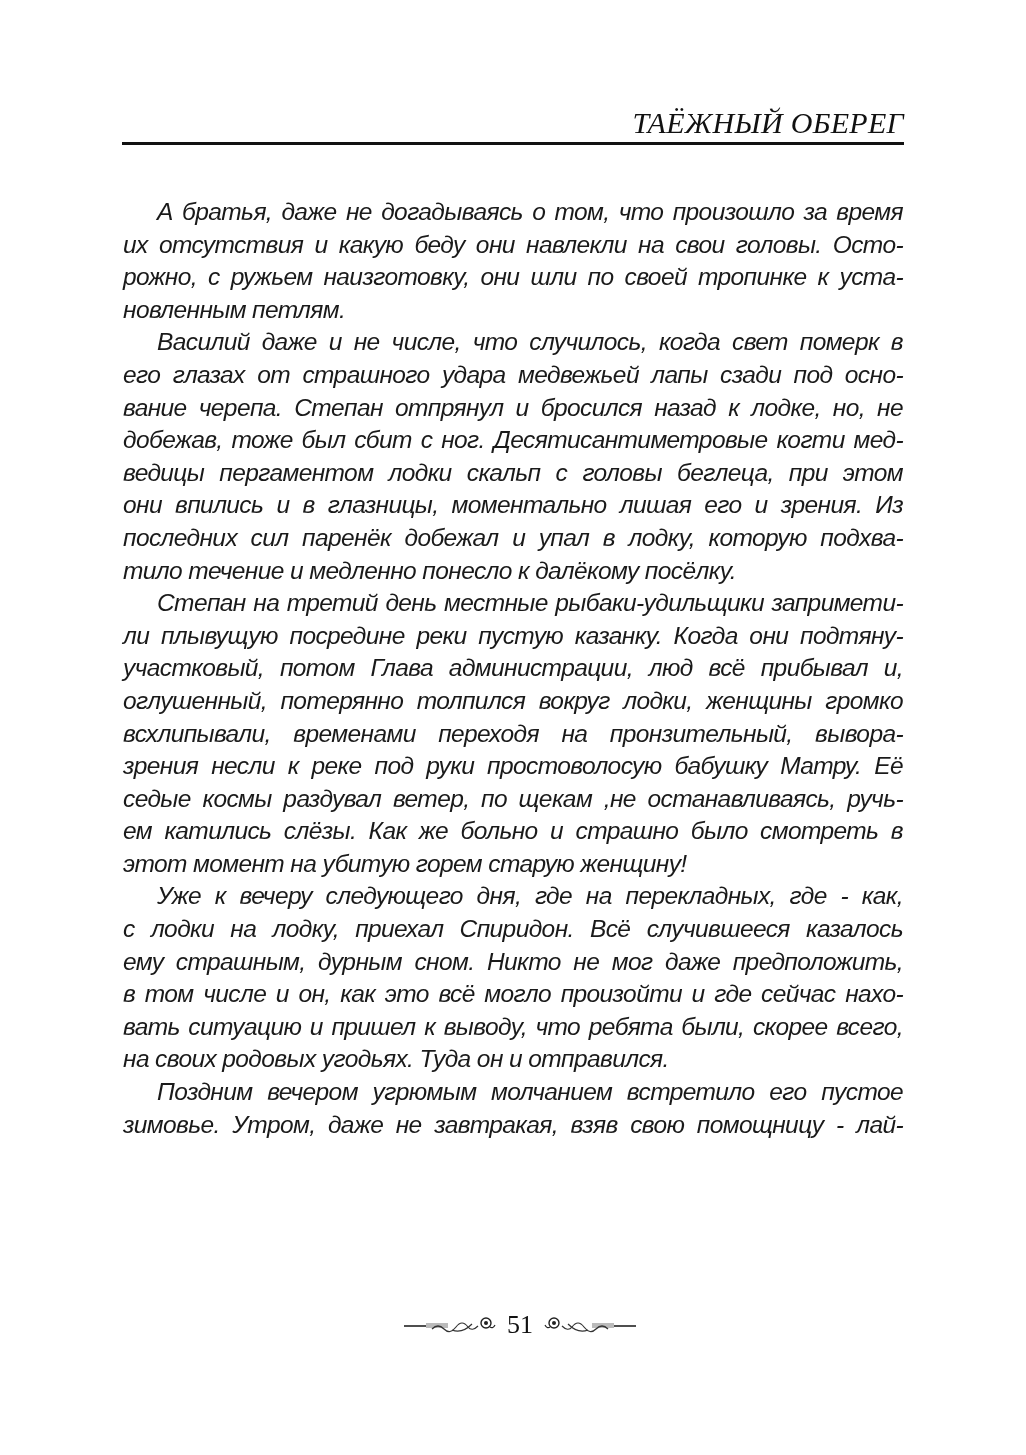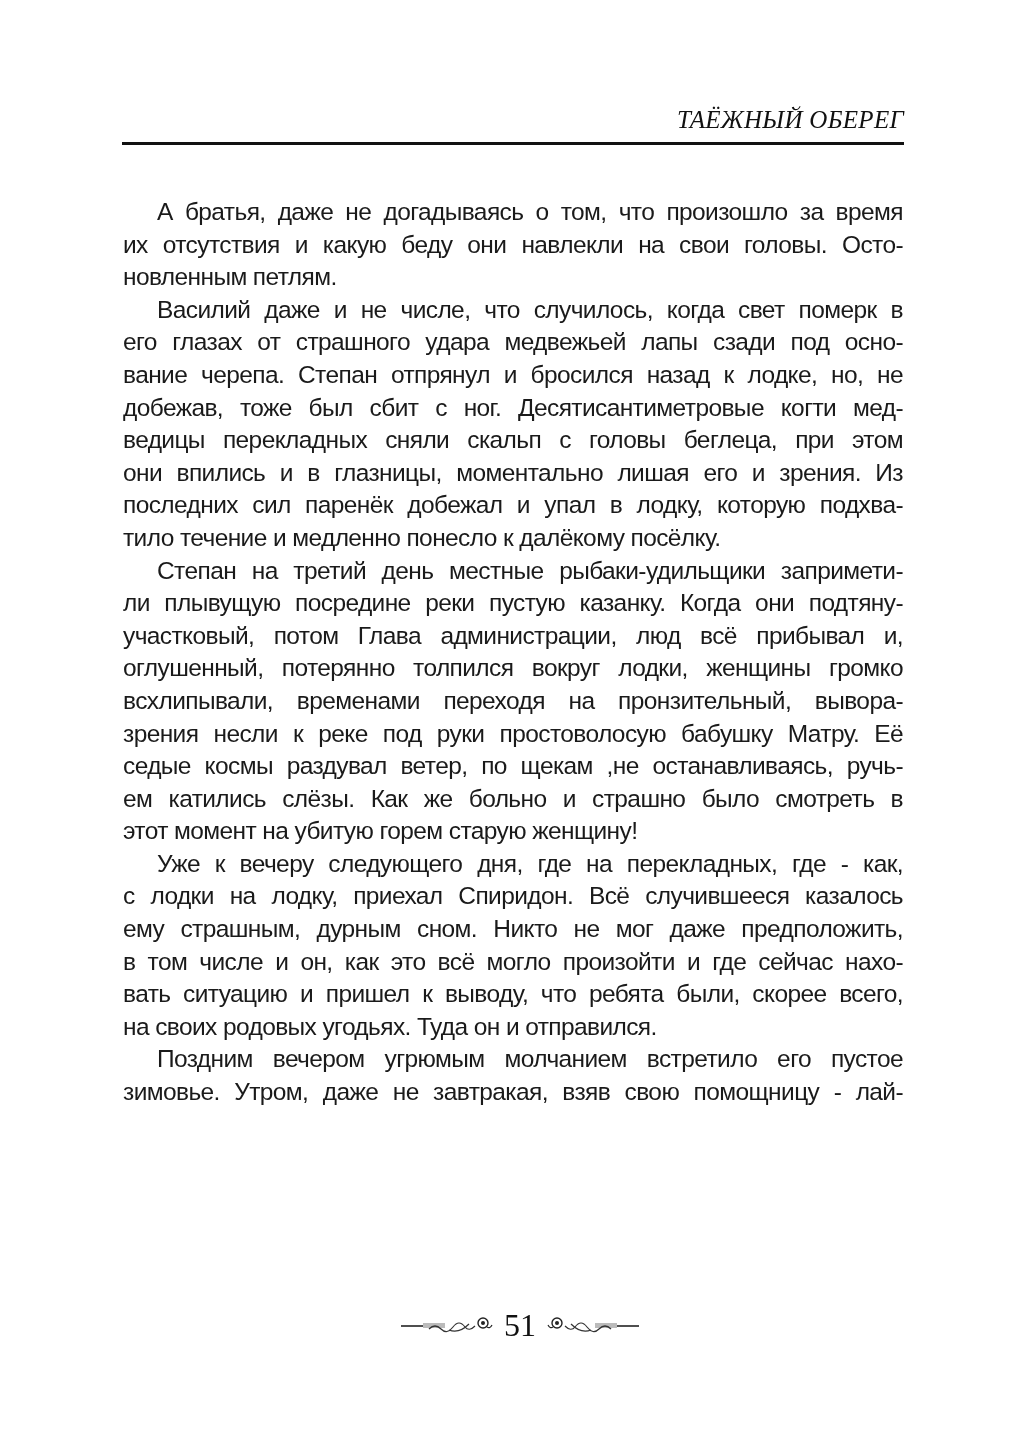--- a/index.html
+++ b/index.html
@@ -2,71 +2,73 @@
 <html><head>
 <meta charset="utf-8">
 <style>
   html, body { margin: 0; padding: 0; background: #ffffff; }
   body { width: 1026px; height: 1455px; position: relative; overflow: hidden; }
   .page { position: absolute; left: 0; top: 0; width: 1026px; height: 1455px; background: #ffffff; }
   .running-header {
     position: absolute; left: 122px; top: 106px; width: 782px;
     text-align: right;
     font-family: "Liberation Serif", "DejaVu Serif", serif;
-    font-style: italic; font-size: 25px; color: #111;
+    font-style: italic; font-size: 30px; color: #111;
     letter-spacing: 0.3px;
   }
   .header-rule {
     position: absolute; left: 122px; top: 142px; width: 782px; height: 3px; background: #111;
   }
   .body-text {
     position: absolute; left: 123px; top: 196px; width: 780px;
     font-family: "Liberation Sans", "DejaVu Sans", sans-serif;
     font-size: 24.5px; color: #1a1a1a;
   }
   .line {
     height: 32.6px; line-height: 32.6px;
     text-align: justify; text-align-last: justify;
     white-space: nowrap; overflow: visible;
     letter-spacing: -0.6px;
+    font-style: italic;
   }
   .line.last { text-align-last: left; }
   .line.indent { padding-left: 34px; }
   .folio {
     position: absolute; left: 380px; top: 1305px; width: 280px; height: 40px;
     display: flex; align-items: center; justify-content: center;
   }
   .folio-number {
-    font-family: "Liberation Serif", "DejaVu Serif", serif; font-size: 32px; color: #111;
+    font-family: "Liberation Serif", "DejaVu Serif", serif; font-size: 26px; color: #111;
     margin: 0 10px;
   }
   .ornament { display: block; }
 </style>
 </head>
 <body>
 
 <div class="page">
 
   <div class="running-header">ТАЁЖНЫЙ ОБЕРЕГ</div>
   <div class="header-rule"></div>
 
   <div class="body-text">
 
     <div>
       <div class="line indent">А братья, даже не догадываясь о том, что произошло за время</div>
       <div class="line">их отсутствия и какую беду они навлекли на свои головы. Осто-</div>
+      <div class="line">рожно, с ружьем наизготовку, они шли по своей тропинке к уста-</div>
       <div class="line last">новленным петлям.</div>
     </div>
 
     <div>
       <div class="line indent">Василий даже и не числе, что случилось, когда свет померк в</div>
       <div class="line">его глазах от страшного удара медвежьей лапы сзади под осно-</div>
       <div class="line">вание черепа. Степан отпрянул и бросился назад к лодке, но, не</div>
       <div class="line">добежав, тоже был сбит с ног. Десятисантиметровые когти мед-</div>
-      <div class="line">ведицы перекладных сняли скальп с головы беглеца, при этом</div>
+      <div class="line">ведицы пергаментом лодки скальп с головы беглеца, при этом</div>
       <div class="line">они впились и в глазницы, моментально лишая его и зрения. Из</div>
       <div class="line">последних сил паренёк добежал и упал в лодку, которую подхва-</div>
       <div class="line last">тило течение и медленно понесло к далёкому посёлку.</div>
     </div>
 
     <div>
       <div class="line indent">Степан на третий день местные рыбаки-удильщики запримети-</div>
       <div class="line">ли плывущую посредине реки пустую казанку. Когда они подтяну-</div>
       <div class="line">участковый, потом Глава администрации, люд всё прибывал и,</div>
       <div class="line">оглушенный, потерянно толпился вокруг лодки, женщины громко</div>

